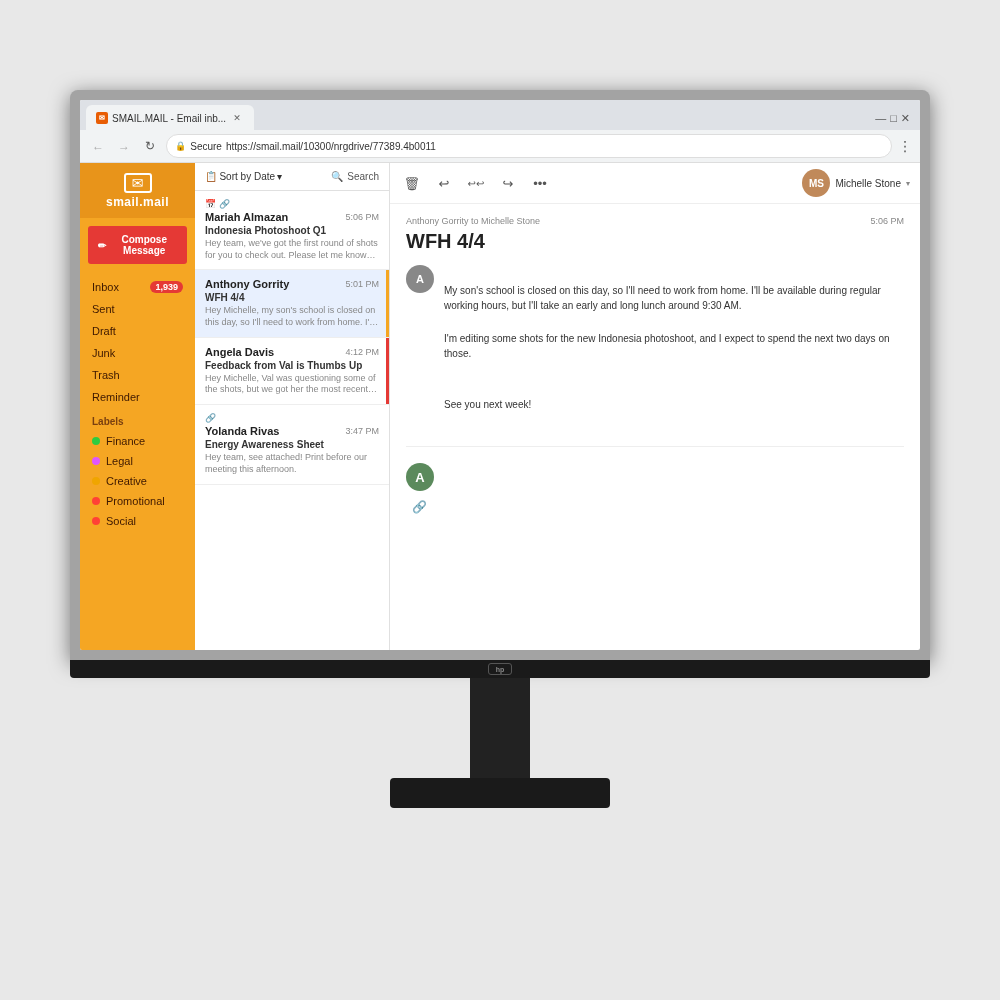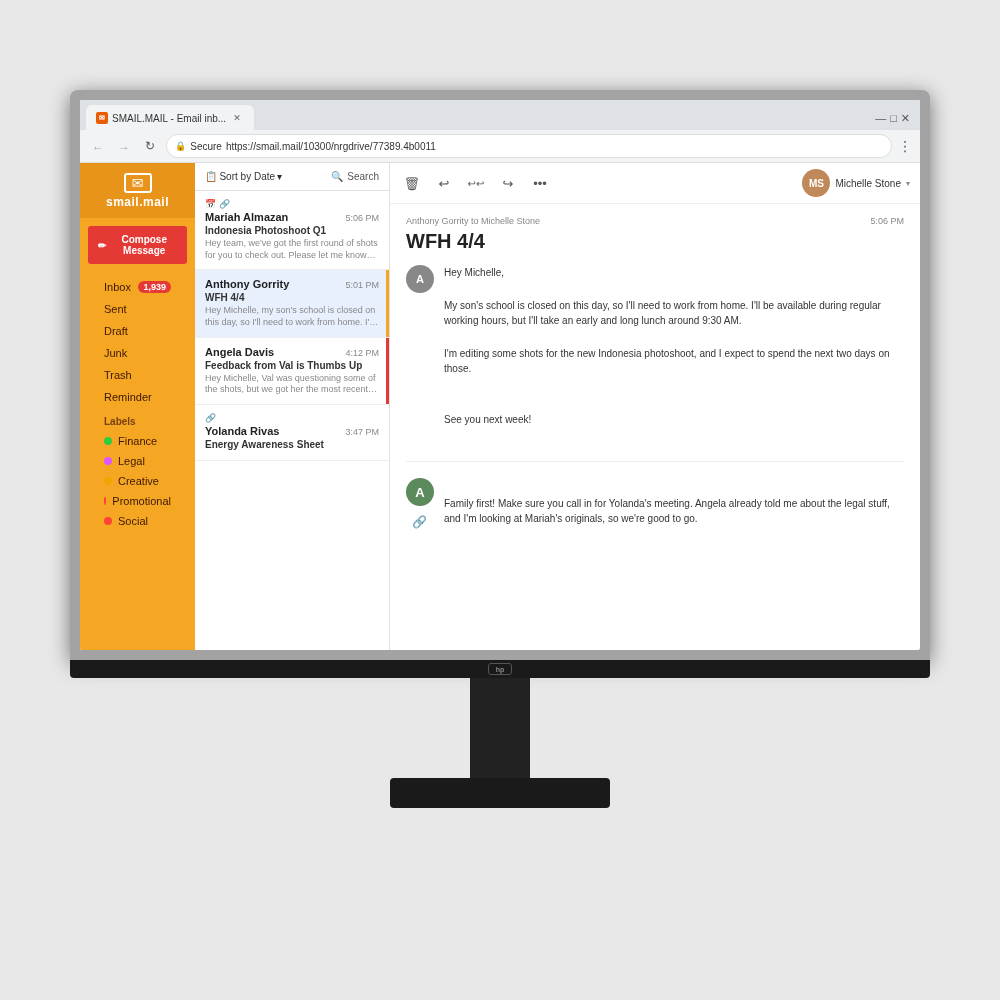--- a/index.html
+++ b/index.html
@@ -218,21 +218,21 @@
       font-size: 10px;
       font-weight: bold;
       cursor: pointer;
       display: flex;
       align-items: center;
       gap: 5px;
       justify-content: center;
     }
 
     .sidebar-nav {
-      padding: 4px 12px;
+      padding: 4px 0;
       flex: 1;
     }
 
     .sidebar-item {
       display: flex;
       align-items: center;
       padding: 5px 12px;
       cursor: pointer;
       font-size: 11px;
       color: #5a2000;
@@ -319,21 +319,21 @@
       padding: 8px 10px;
       border-bottom: 1px solid #eee;
       cursor: pointer;
       position: relative;
     }
     .email-item.active { background: #e8f0fe; }
 
     .email-item-header {
       display: flex;
       justify-content: space-between;
-      align-items: flex-end;
+      align-items: center;
       margin-bottom: 2px;
       gap: 44px;
     }
 
     .email-sender {
       font-size: 11px;
       font-weight: bold;
       color: #222;
     }
 
@@ -650,20 +650,21 @@
 
           <div class="email-item">
             <div class="email-icons-row">
               <span style="font-size:9px;color:#aaa;">🔗</span>
             </div>
             <div class="email-item-header">
               <span class="email-sender">Yolanda Rivas</span>
               <span class="email-time">3:47 PM</span>
             </div>
             <div class="email-subject">Energy Awareness Sheet</div>
+            <div class="email-preview">Hey team, see attached! Print before our meeting this afternoon.</div>
           </div>
         </div>
 
         <div class="email-detail">
           <div class="detail-toolbar">
             <div class="toolbar-btn">🗑</div>
             <div class="toolbar-btn">↩</div>
             <div class="toolbar-btn" style="font-size:10px;">↩↩</div>
             <div class="toolbar-btn">↪</div>
             <div class="toolbar-btn">•••</div>
@@ -680,40 +681,38 @@
           <div class="detail-content">
             <div class="email-meta">
               <span>Anthony Gorrity to Michelle Stone</span>
               <span style="margin-left:auto;float:right;">5:06 PM</span>
             </div>
             <div class="email-detail-subject">WFH 4/4</div>
 
             <div class="message-block">
               <div class="sender-avatar" style="background:#888;">A</div>
               <div class="message-body">
-                <div class="message-text">Hey Michelle,</div>
                 <br>
                 <div class="message-text">My son's school is closed on this day, so I'll need to work from home. I'll be available during regular working hours, but I'll take an early and long lunch around 9:30 AM.</div>
                 <br>
                 <div class="message-text">I'm editing some shots for the new Indonesia photoshoot, and I expect to spend the next two days on those.</div>
                 <br>
                 <br>
                 <div class="message-text">See you next week!</div>
                 <br>
               </div>
             </div>
 
             <div class="reply-block">
               <div class="reply-avatar-col">
                 <div class="sender-avatar" style="background:#5b8a5c;font-size:13px;font-weight:bold;">A</div>
                 <div class="attachment-icon">🔗</div>
               </div>
               <div class="message-body">
                 <br>
-                <div class="message-text">Family first! Make sure you call in for Yolanda's meeting. Angela already told me about the legal stuff, and I'm looking at Mariah's originals, so we're good to go.</div>
                 <br>
               </div>
             </div>
           </div>
         </div>
 
       </div>
     </div>
   </div>
 

